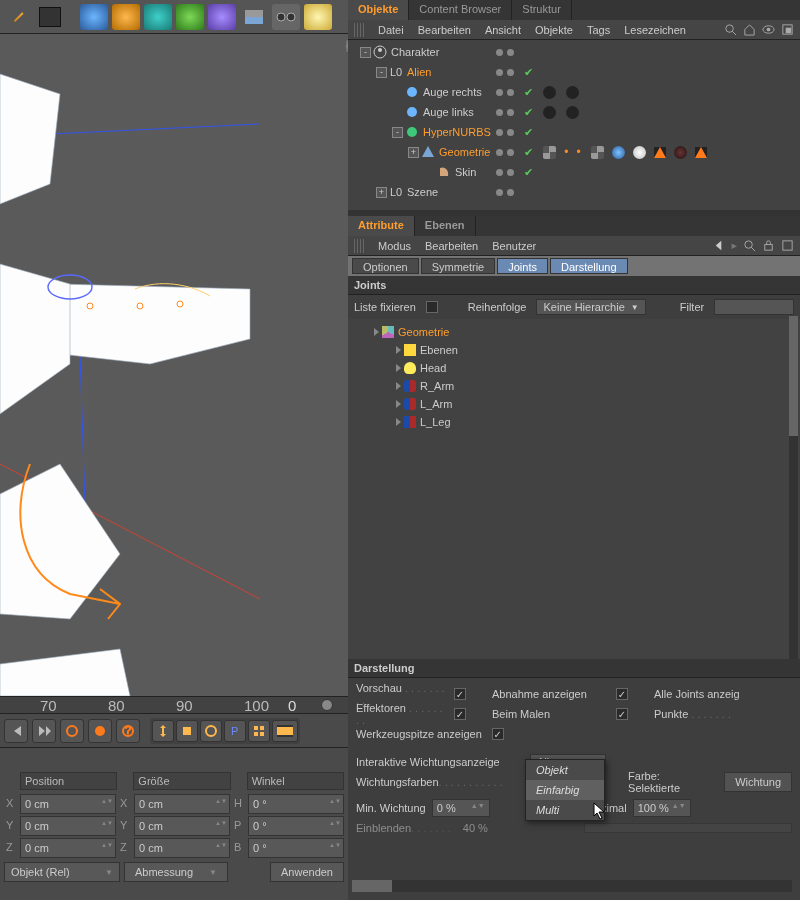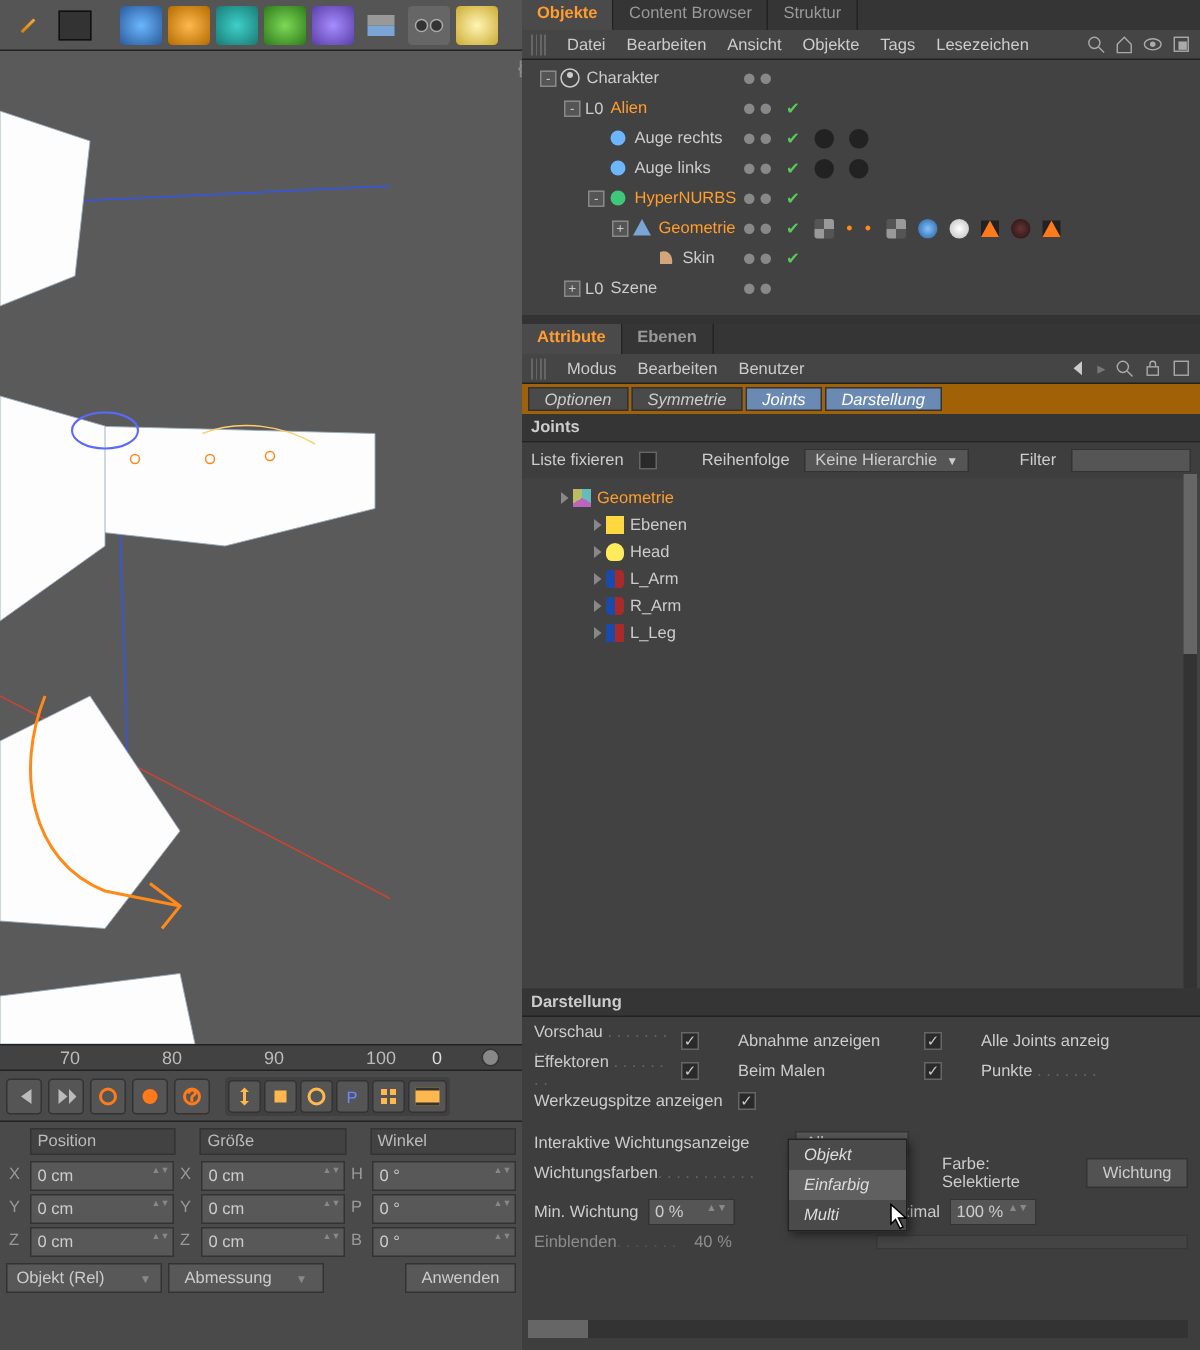--- a/index.html
+++ b/index.html
@@ -17,35 +17,35 @@
   .tool-icon.eyes { background: #666; }
   .tool-icon.bulb { background: radial-gradient(#fff6b3,#ccaa33); }
   .film-icon { width: 22px; height: 20px; background: #333; border: 1px solid #111; position: relative; }
 
   
   .viewport { position: absolute; left: 0; top: 34px; width: 348px; height: 662px; background: #5a5a5a; overflow: hidden; }
   .viewport svg { position: absolute; inset: 0; }
 
   
   .ruler { position: absolute; left: 0; top: 696px; width: 348px; height: 18px; background: #424242; display: flex; align-items: center; border-top:1px solid #222;border-bottom:1px solid #222;}
-  .ruler-tick { position: absolute; font-size: 12px; color: #bbb; }
+  .ruler-tick { position: absolute; font-size: 15px; color: #bbb; }
   .ruler-kf { position: absolute; right: 15px; top: 2px; width: 12px; height: 12px; border-radius: 50%; background: #888; border: 1px solid #333; }
 
   
   .transport { position: absolute; left: 0; top: 714px; width: 348px; height: 34px; background: #4a4a4a; display: flex; align-items: center; padding: 0 4px; gap: 4px; border-bottom: 1px solid #222;}
   .t-btn { width: 24px; height: 24px; background: #555; border: 1px solid #333; border-radius: 3px; display:flex;align-items:center;justify-content:center; }
   .t-btn.orange svg { stroke: #ff7a1a; }
   .t-btn.orange-fill svg circle { fill:#ff7a1a; }
   .t-btn-group { display:flex; gap:2px; margin-left:6px; background:#404040; padding:2px; border-radius:3px;}
   .t-btn.sm { width:22px; height:22px; background:#555;}
   .t-btn.film { width:26px; }
 
   
   .coord-panel { position: absolute; left: 0; top: 748px; width: 348px; height: 118px; background: #4a4a4a; padding: 2px 4px; }
-  .coord-head { display:flex; padding:2px 0; }
+  .coord-head { display:flex; padding:2px 0;margin-top:20px; }
   .coord-head span { flex:1; background:#424242; padding:2px 4px; border:1px solid #333; color:#bbb;}
   .coord-row { display:flex; gap:2px; margin-top:2px; }
   .coord-label { width:14px; color:#999; padding:3px 2px; }
   .coord-field { flex:1; background:#585858; border:1px solid #333; padding:3px 4px; display:flex; justify-content:space-between;}
   .spinner { width:10px; display:flex; flex-direction:column; font-size:6px; color:#888;}
   .coord-bottom { display:flex; gap:4px; margin-top:4px;}
   .dropdown { background:#585858; border:1px solid #333; padding:3px 6px; display:flex; justify-content:space-between; align-items:center;}
   .dropdown .arrow { font-size:8px; color:#888;}
   .btn { background:#585858; border:1px solid #333; padding:3px 10px;}
   .btn.disabled { color:#777;}
@@ -82,21 +82,21 @@
   .tag.dark{background:radial-gradient(#663333,#221111);}
   .splitter { height:6px; background:#333; cursor:row-resize;}
 
   
   .attr-tabs { display:flex; height:20px; background:#353535;}
   .attr-tab { padding:3px 10px; color:#999; border-right:1px solid #222;font-weight:bold;}
   .attr-tab.active { background:#4a4a4a; color:#ff9d2e;}
   .attr-menu { display:flex; height:20px; background:#454545; align-items:center; padding:0 6px; gap:14px; border-bottom:1px solid #222;}
   .weight-header { height:22px; background:#424242; display:flex; align-items:center; padding:0 6px; gap:6px;}
   .weight-icon { width:16px; height:16px; background:repeating-conic-gradient(#ff9d2e 0 25%,#663300 25% 50%);}
-  .weight-subtabs { display:flex; height:20px; background:#a16207; padding:2px 4px; gap:2px;font-style:italic;}
+  .weight-subtabs { display:flex; height:20px; background:#737373; padding:2px 4px; gap:2px;}
   .wtab { padding:2px 10px; background:#4a4a4a; border:1px solid #333;}
   .wtab.active { background:#6a89b3; color:#fff;}
 
   .joints-section { flex:0 0 auto;}
   .section-head { background:#353535; color:#ccc; padding:3px 6px; font-weight:bold; border-bottom:1px solid #222;}
   .joints-ctrl { display:flex; align-items:center; padding:4px 6px; gap:10px; background:#3e3e3e;}
   .chk { width:12px; height:12px; background:#2a2a2a; border:1px solid #666;}
   .ddl { background:#555; border:1px solid #333; padding:1px 6px; display:flex; align-items:center; gap:6px;}
   .joints-tree { height:340px; background:#424242; padding:4px 6px; position:relative;}
   .jrow { display:flex; align-items:center; height:18px;}
@@ -326,21 +326,21 @@
           <span class="spinner">▲▼</span>
         </div>
      <span class="coord-label">B</span>
      <div class="coord-field">
           <span>0 °</span>
           <span class="spinner">▲▼</span>
         </div>
    </div>
     </div>
   <div class="coord-bottom">
-    <div class="dropdown" style="width:104px">
+    <div class="dropdown" style="width:116px">
         <span>Objekt (Rel)</span>
         <span class="arrow">▼</span>
       </div>
     <div class="dropdown btn disabled" style="width:104px">
         <span>Abmessung</span>
         <span class="arrow">▼</span>
       </div>
     <div style="flex:1"></div>
     <div class="btn">Anwenden</div>
   </div>
@@ -576,26 +576,26 @@
       <span>Ebenen</span>
     </div>
           <div class="jrow" style="padding-left:42px">
       <span class="jtri"></span>
       <span class="jicon head"></span>
       <span>Head</span>
     </div>
           <div class="jrow" style="padding-left:42px">
       <span class="jtri"></span>
       <span class="jicon arm"></span>
-      <span>L_Arm</span>
+      <span>R_Arm</span>
     </div>
           <div class="jrow" style="padding-left:42px">
       <span class="jtri"></span>
       <span class="jicon arm"></span>
-      <span>R_Arm</span>
+      <span>L_Arm</span>
     </div>
           <div class="jrow" style="padding-left:42px">
       <span class="jtri"></span>
       <span class="jicon leg"></span>
       <span>L_Leg</span>
     </div>
         </div>
     </div>
   </div>
   <div class="rscroll">

